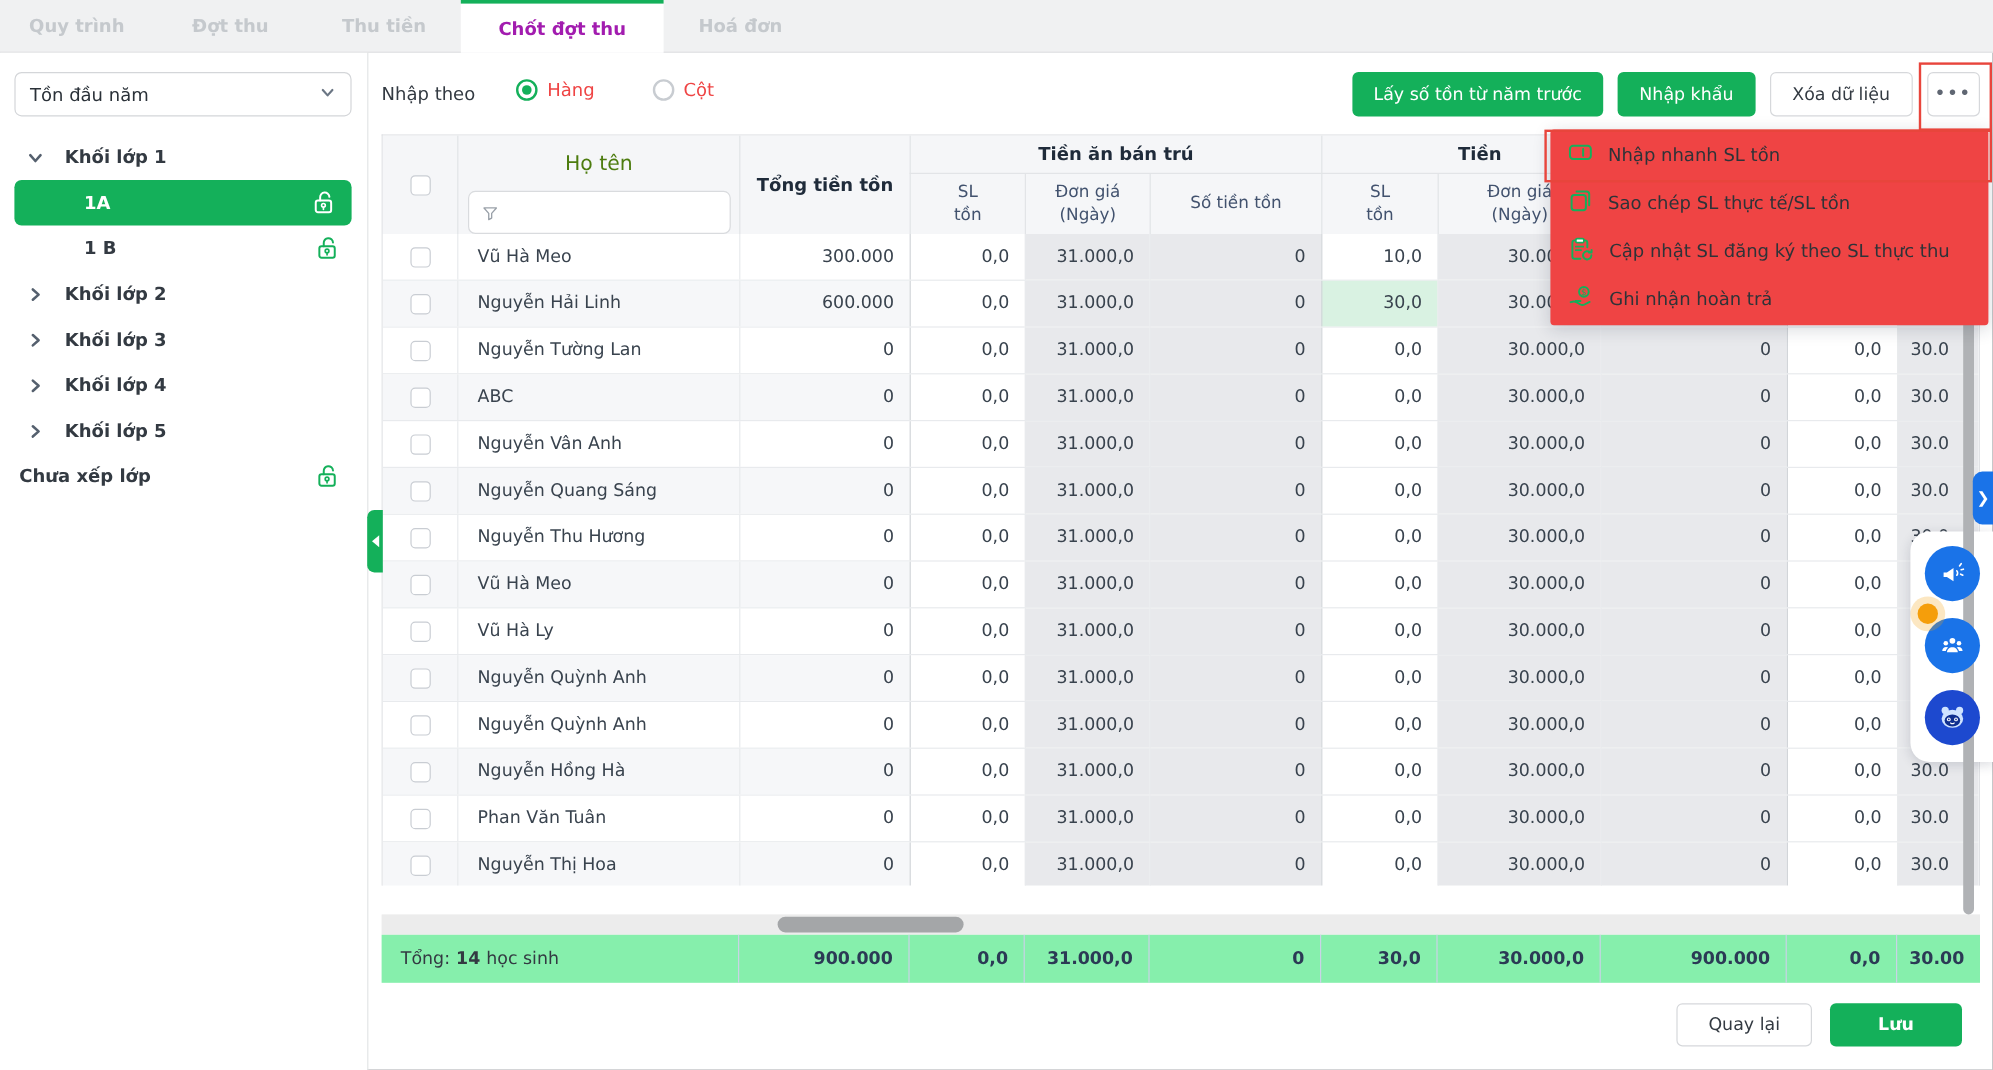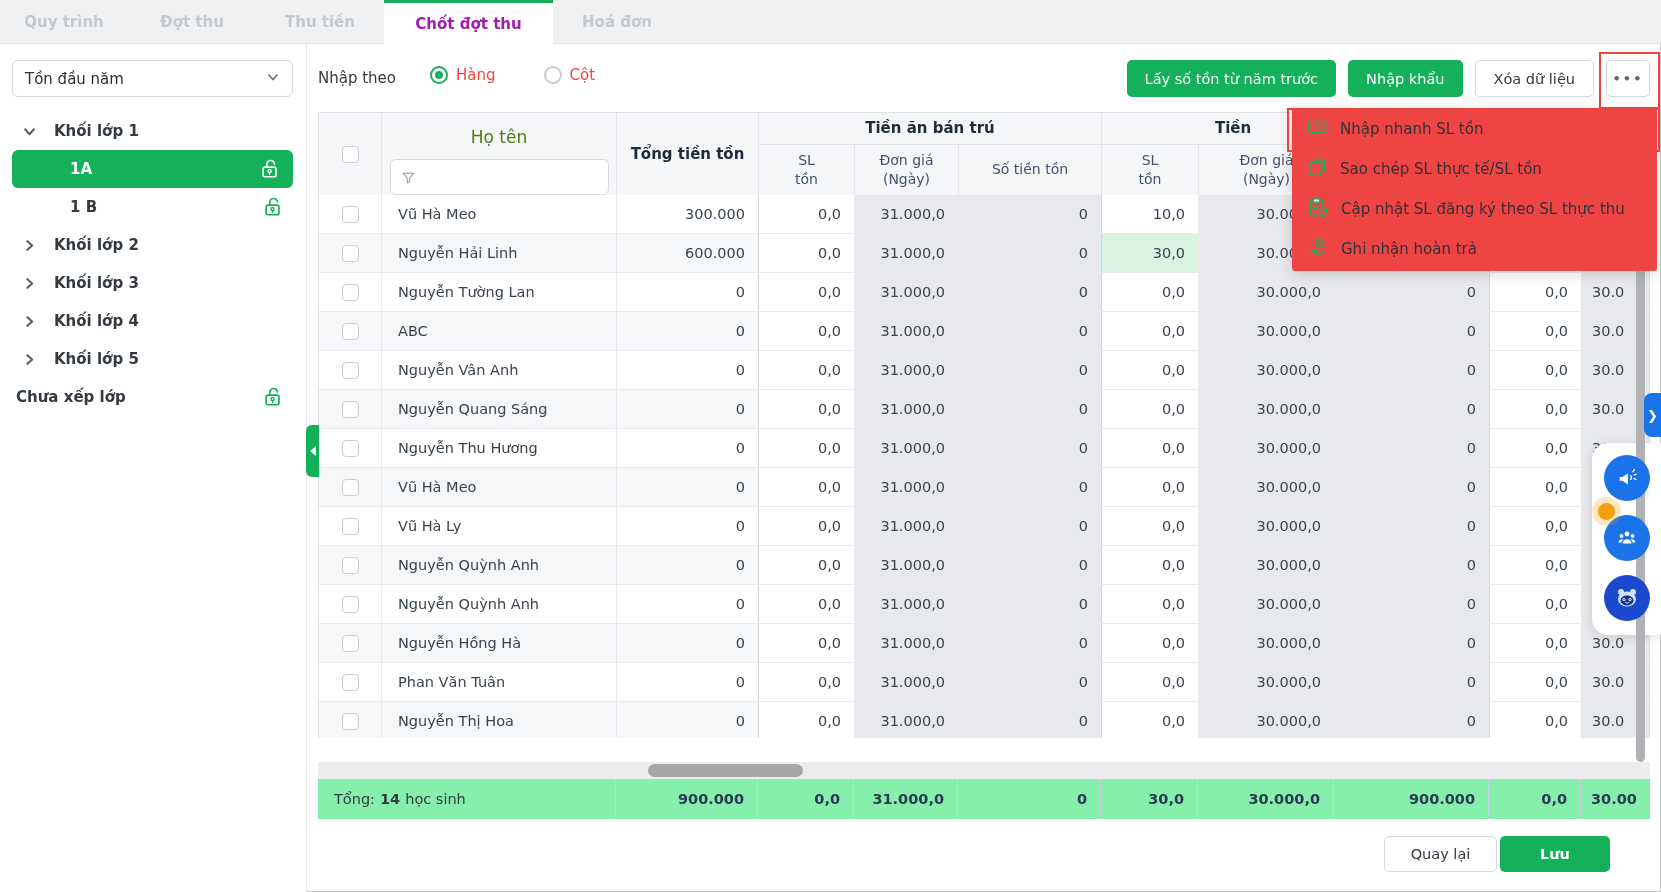--- a/index.html
+++ b/index.html
@@ -89,21 +89,21 @@
   
   .tfoot { position:absolute; left:318px; top:779px; width:1332px; height:40px; background:#86efac;
            display:grid; grid-template-columns:297px 142px 96px 104px 143px 97px 136px 155px 92px 68px; z-index:6; }
   .fcell { display:flex; align-items:center; justify-content:flex-end; padding-right:13px; font-size:14.5px;
            font-weight:700; color:#2b3a55; border-left:1px solid #c9d3e6; overflow:hidden; }
   .fcell.flabel { justify-content:flex-start; padding-left:16px; font-weight:400; color:#333a42; border-left:none; gap:5px; }
   .fcell.flabel b { font-weight:700; }
   .fcell.clipleft { justify-content:flex-start; padding-left:10px; }
 
   
-  .bottom-actions { position:absolute; right:51px; top:836px; display:flex; gap:3px; z-index:6;text-align:center; }
+  .bottom-actions { position:absolute; right:26px; top:836px; display:flex; gap:15px; z-index:6;text-align:center; }
   .btn.back { width:113px; height:36px; }
   .btn.save { width:110px; height:36px; font-weight:600; }
 
   
   .ctxmenu { position:absolute; left:1292px; top:108px; width:365px; height:163px; background:#ef4444; z-index:10;
              box-shadow:0 3px 14px rgba(30,40,60,.18); border-radius:3px; padding:1px 0; }
   .mi { height:40px; display:flex; align-items:center; gap:12px; padding:0 14px; font-size:15px; color:#2e3338; cursor:pointer; }
   .mi svg { flex:0 0 auto; }
 
   

